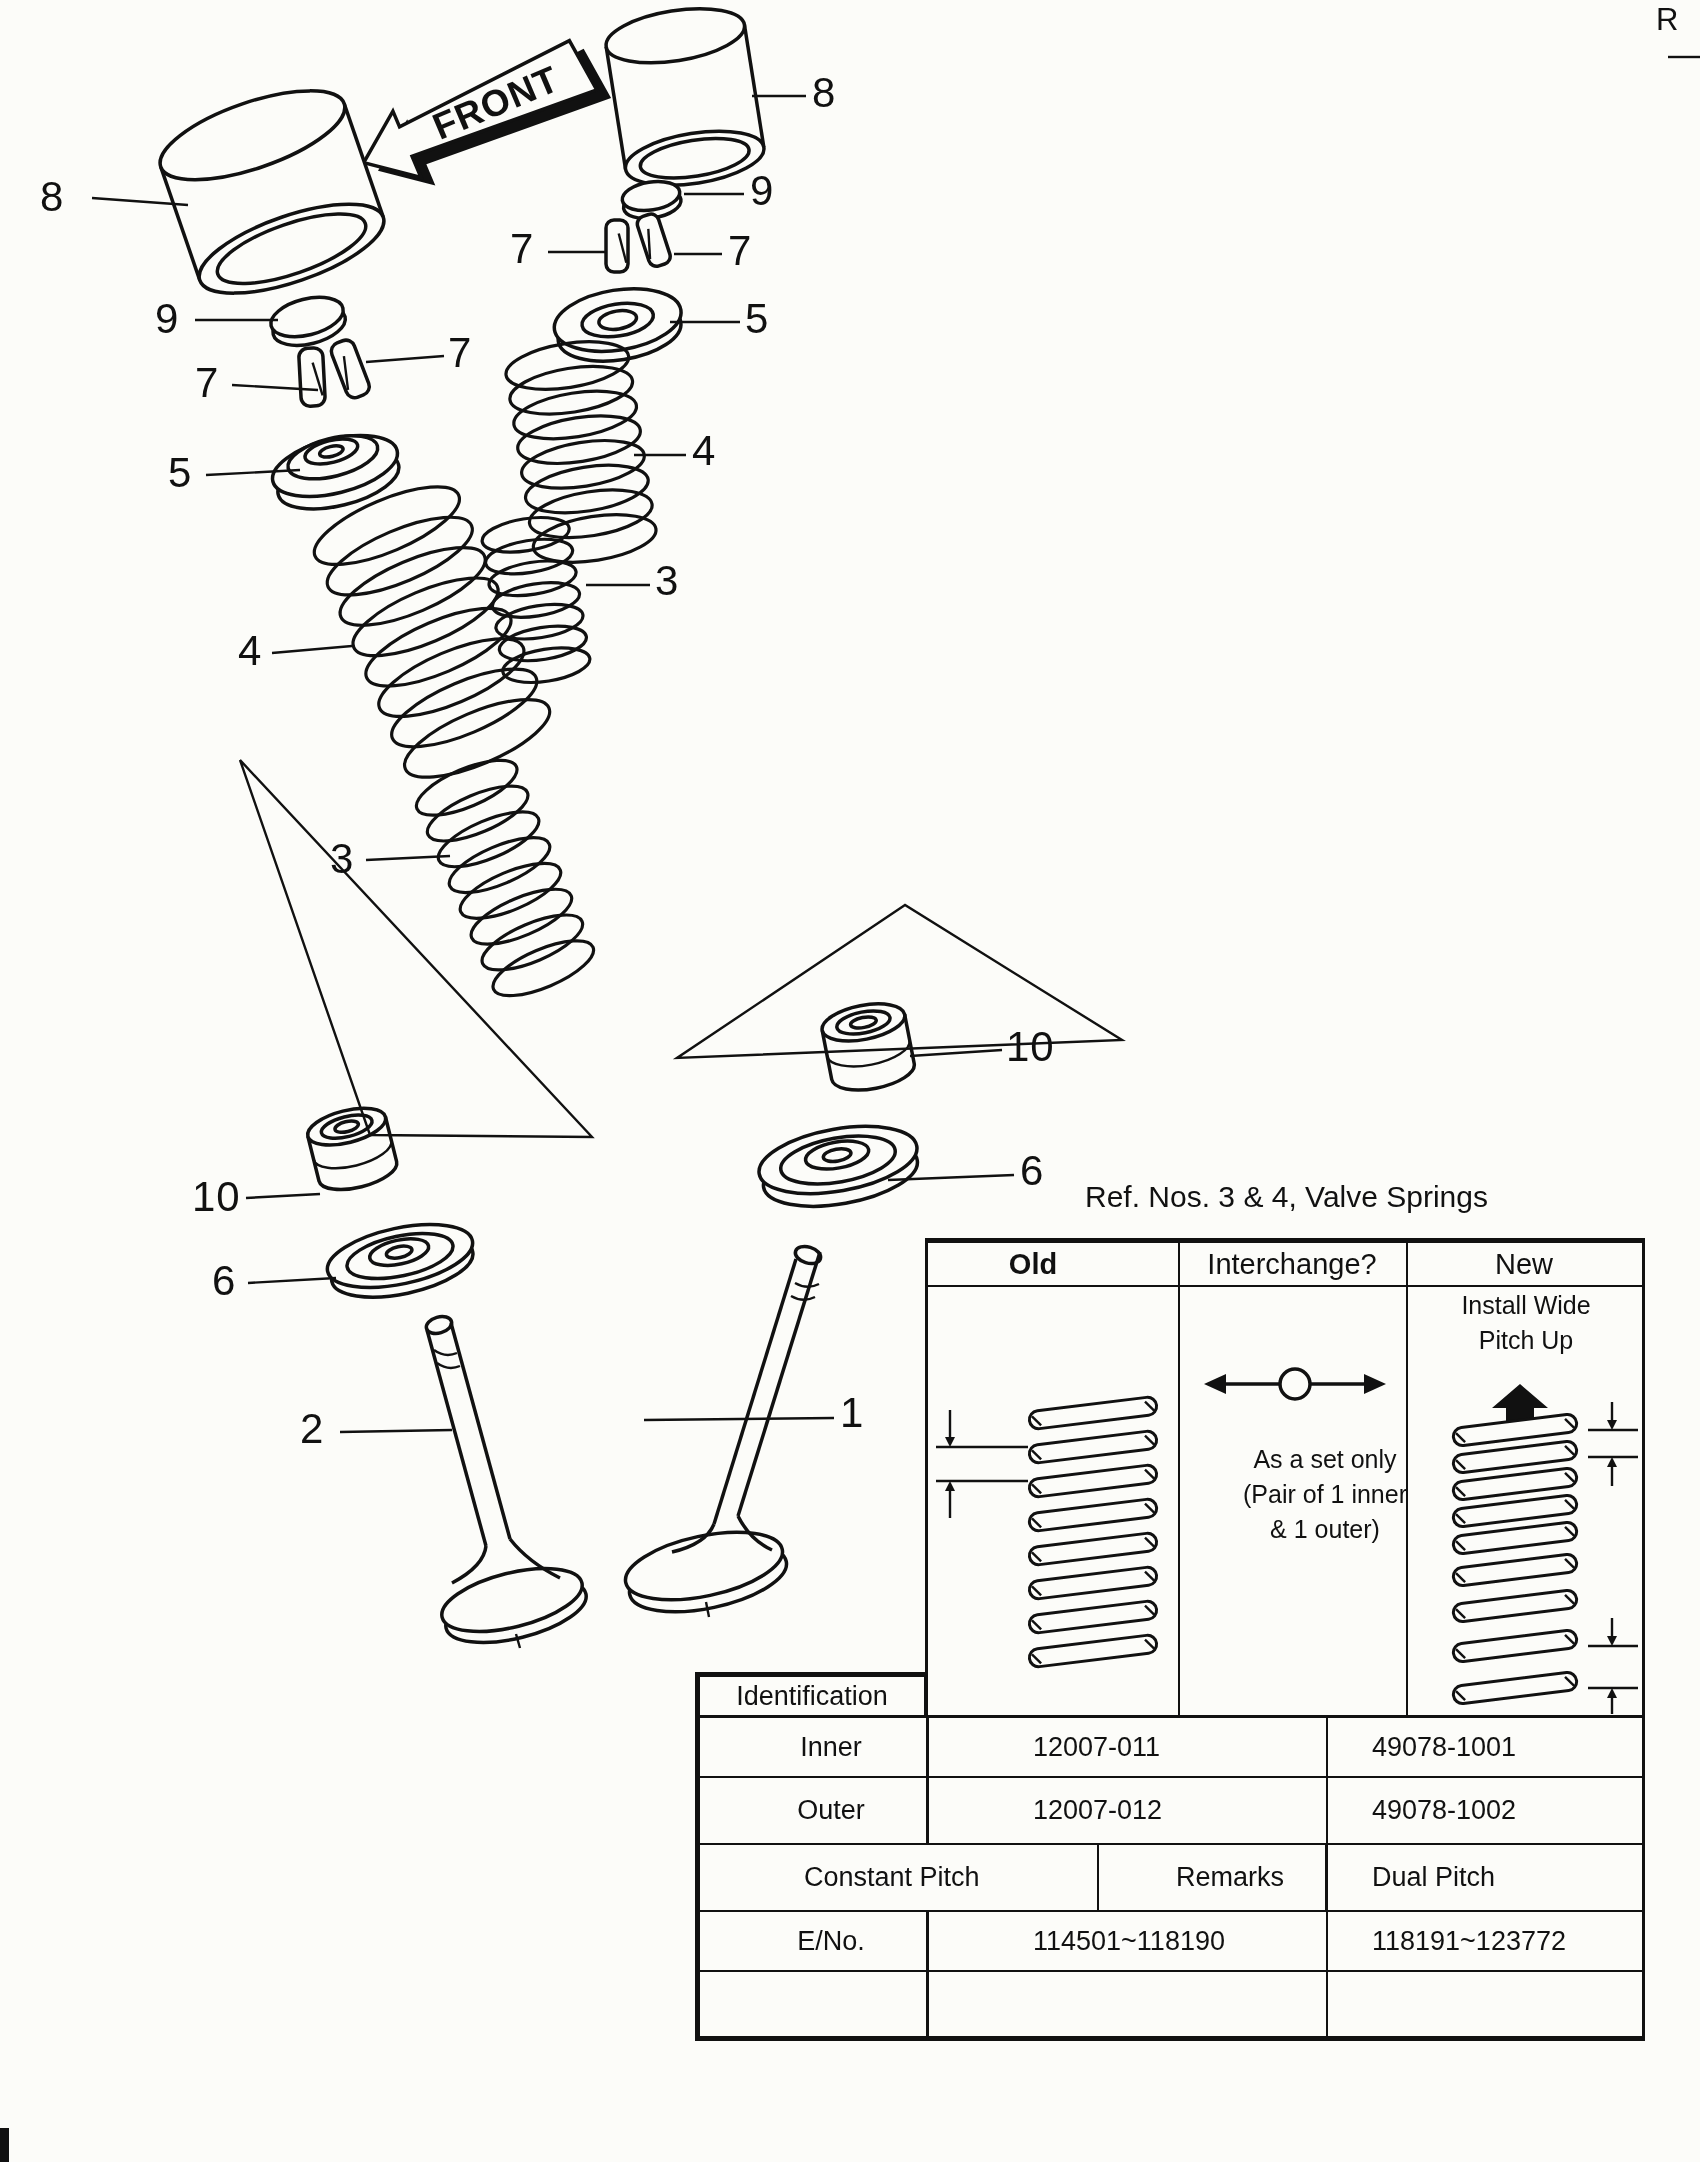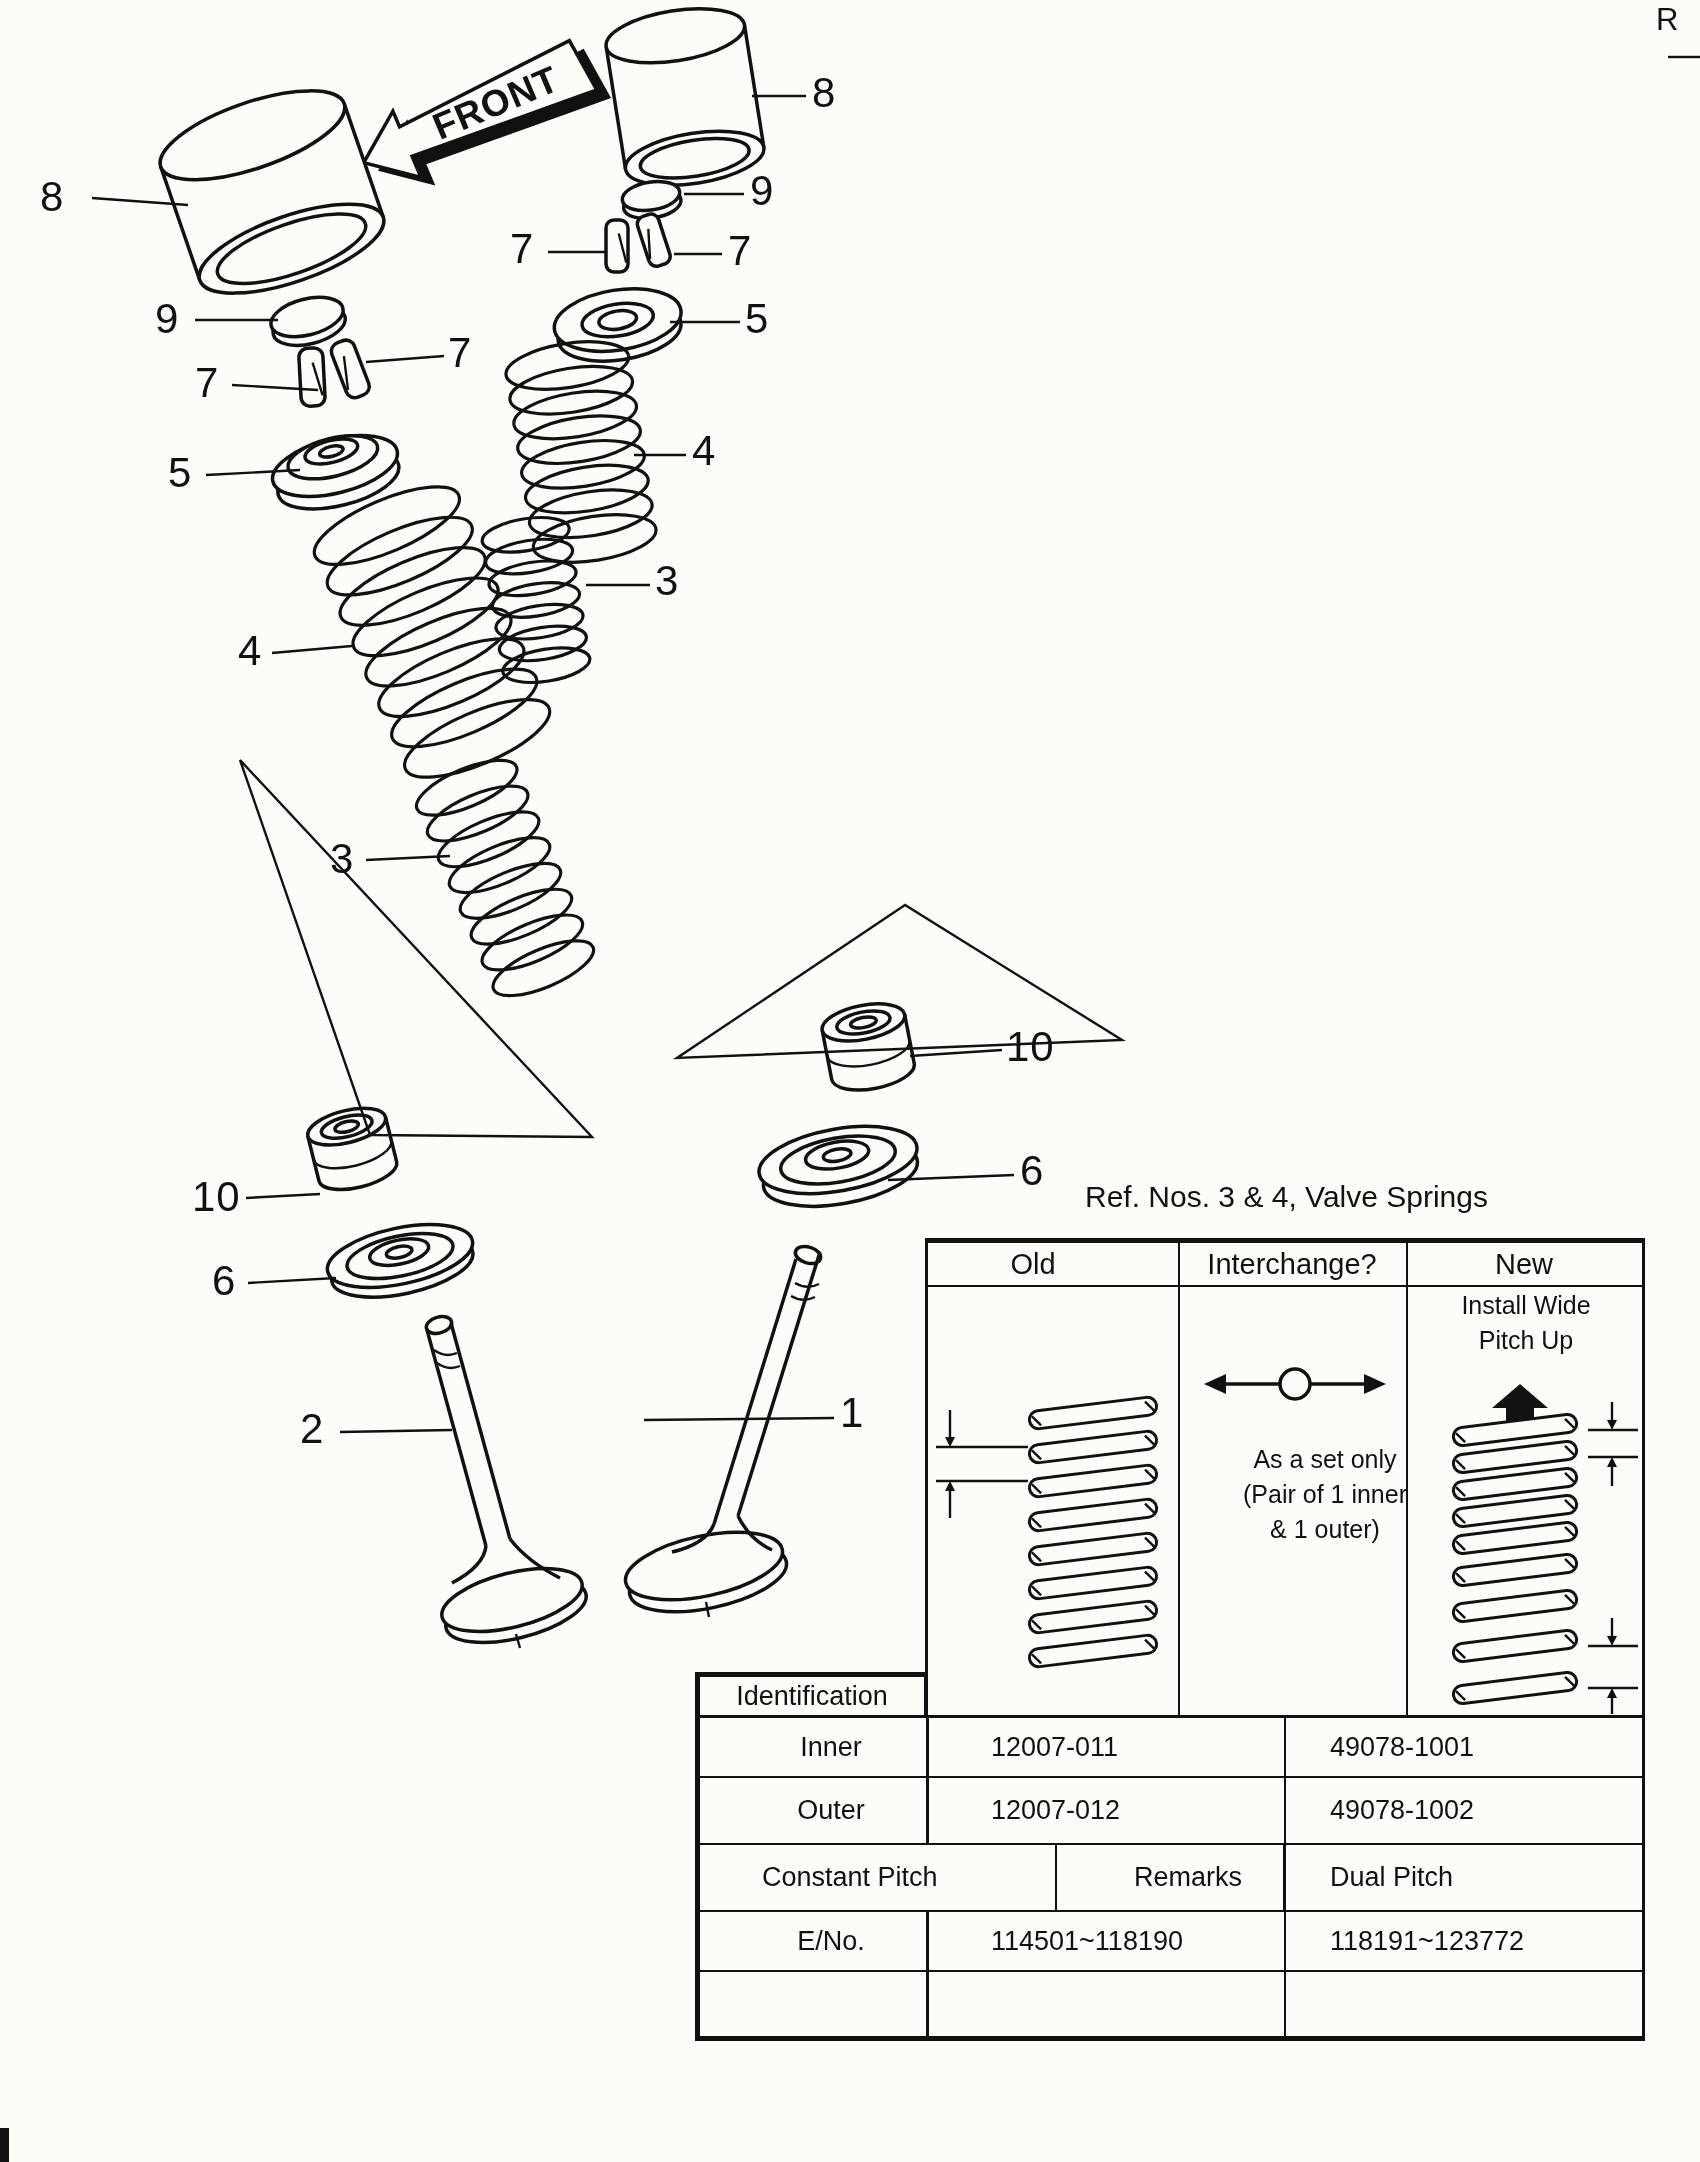--- a/index.html
+++ b/index.html
@@ -19,34 +19,34 @@
   .front-text{font-size:37px;font-weight:bold;letter-spacing:1px;fill:#111;}
   
   .callout{position:absolute;z-index:3;font-size:42px;line-height:1;letter-spacing:1px;}
   .ttl{position:absolute;z-index:3;font-size:30px;}
   .corner{position:absolute;z-index:3;font-size:31px;}
   .note{position:absolute;z-index:3;font-size:25px;line-height:35px;text-align:center;}
   
   .itable{position:absolute;left:925px;top:1238px;width:720px;height:480px;z-index:1;
           border:3px solid #111;border-top-width:5px;box-sizing:border-box;background:#fcfcf9;}
   .itable .hd{position:absolute;top:0;height:42px;line-height:42px;text-align:center;font-size:29px;}
-  .h1{left:0;width:210px;} .h2{left:250px;width:228px;} .h3{left:478px;width:236px;}
+  .h1{left:0;width:210px;font-weight:bold;} .h2{left:250px;width:228px;} .h3{left:478px;width:236px;}
   .hline{position:absolute;left:0;top:42px;width:100%;border-top:2.6px solid #111;}
   .vdiv{position:absolute;top:0;bottom:0;border-left:2.6px solid #111;}
   .idbox{position:absolute;left:695px;top:1672px;width:232px;height:46px;z-index:1;background:#fcfcf9;
          border:3px solid #111;border-left-width:5px;border-top-width:5px;box-sizing:border-box;
          display:flex;align-items:center;justify-content:center;font-size:27px;}
   .ltable{position:absolute;left:695px;top:1718px;width:950px;height:323px;z-index:1;background:#fcfcf9;
           border-left:5px solid #111;border-right:3px solid #111;border-bottom:5px solid #111;
           box-sizing:border-box;display:flex;flex-direction:column;}
   .row{display:flex;border-bottom:2.6px solid #111;box-sizing:border-box;flex:0 0 auto;}
   .row:last-child{border-bottom:none;flex:1 1 auto;}
   .cell{box-sizing:border-box;display:flex;align-items:center;font-size:27px;}
   .lab{width:229px;justify-content:center;border-right:3px solid #111;padding-left:36px;}
-  .vold{width:357px;padding-left:62px;border-right:2.6px solid #111;}
+  .vold{width:357px;padding-left:62px;border-right:2.6px solid #111;margin-left:42px;}
   .vnew{flex:1;padding-left:44px;}
 </style>
 </head>
 <body>
 
 <div class="page">
 
   <div class="ttl" style="left:1085px;top:1180px;">Ref. Nos. 3 &amp; 4, Valve Springs</div>
 
   <div class="itable">

